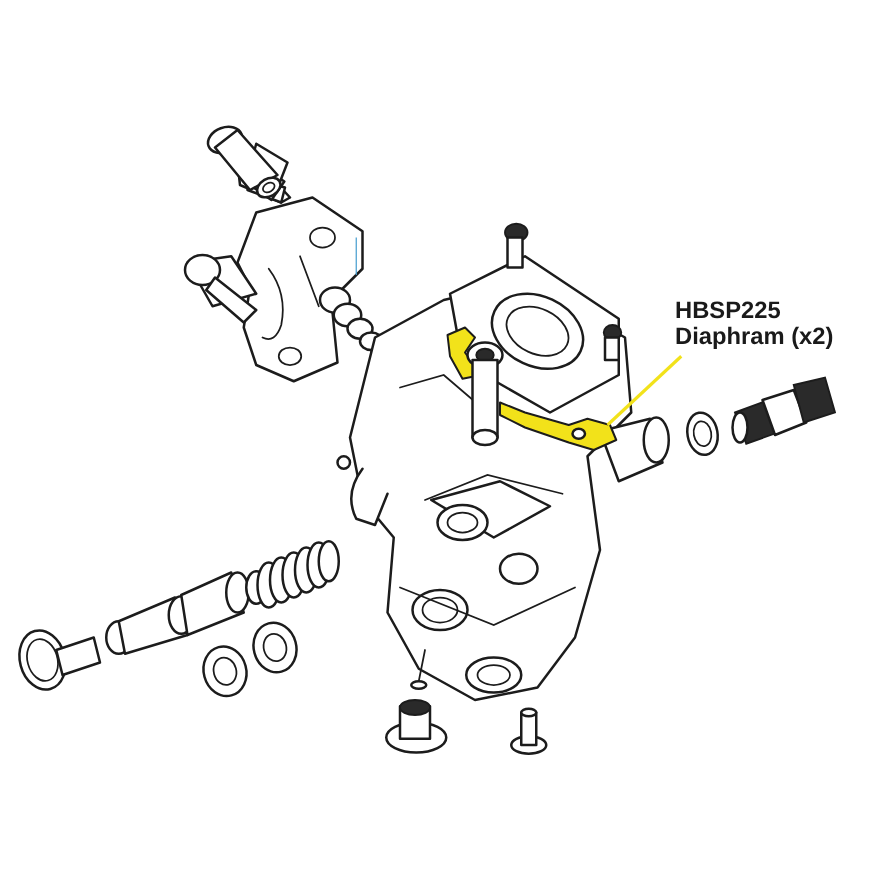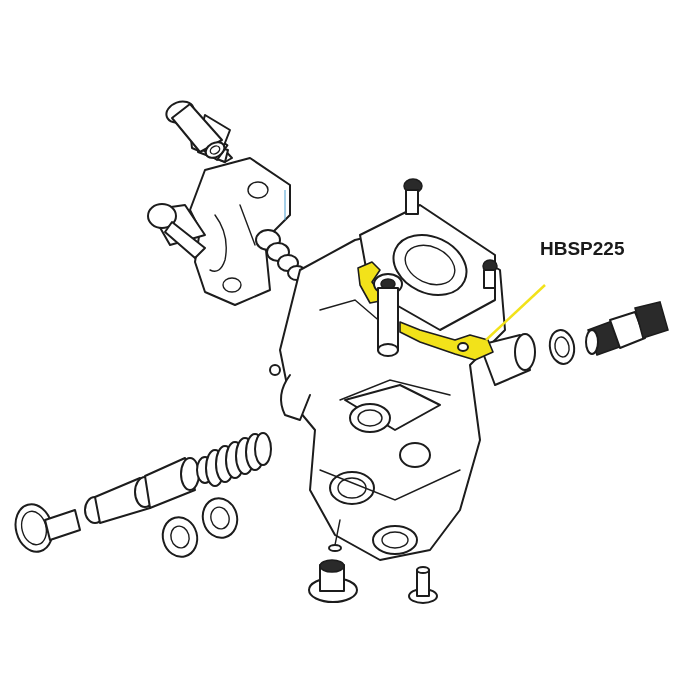--- a/index.html
+++ b/index.html
@@ -156,14 +156,15 @@
 
     <g>
       <ellipse class="ln" cx="423" cy="596" rx="14" ry="7"></ellipse>
       <rect class="ln" x="417" y="570" width="12" height="26"></rect>
       <ellipse class="ln" cx="423" cy="570" rx="6" ry="3"></ellipse>
     </g>
   </svg>
 
   <div class="label">
     <div>HBSP225</div>
+    <div>Diaphram (x2)</div>
   </div>
 </div>
 
 </body></html>

